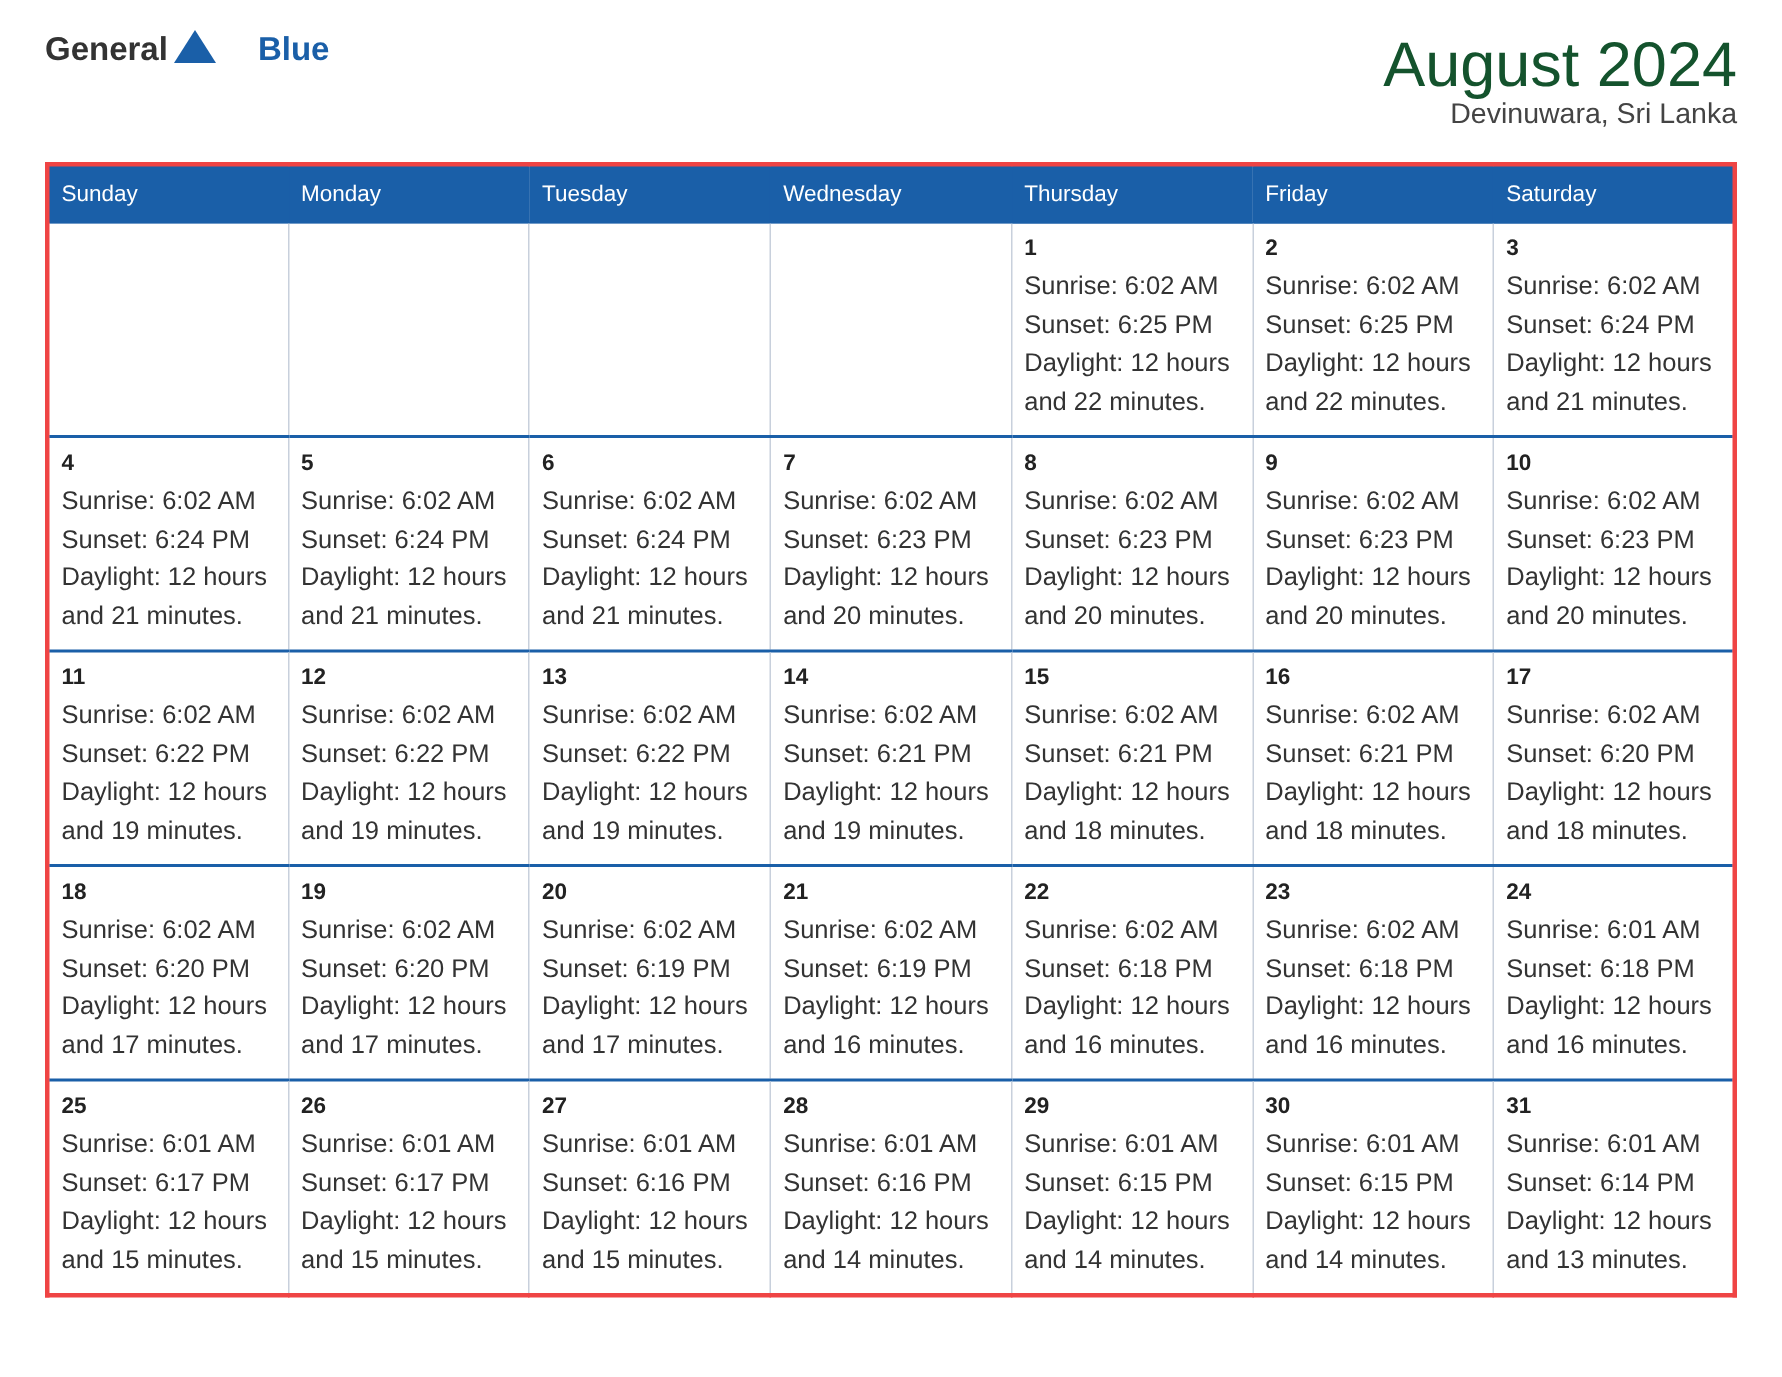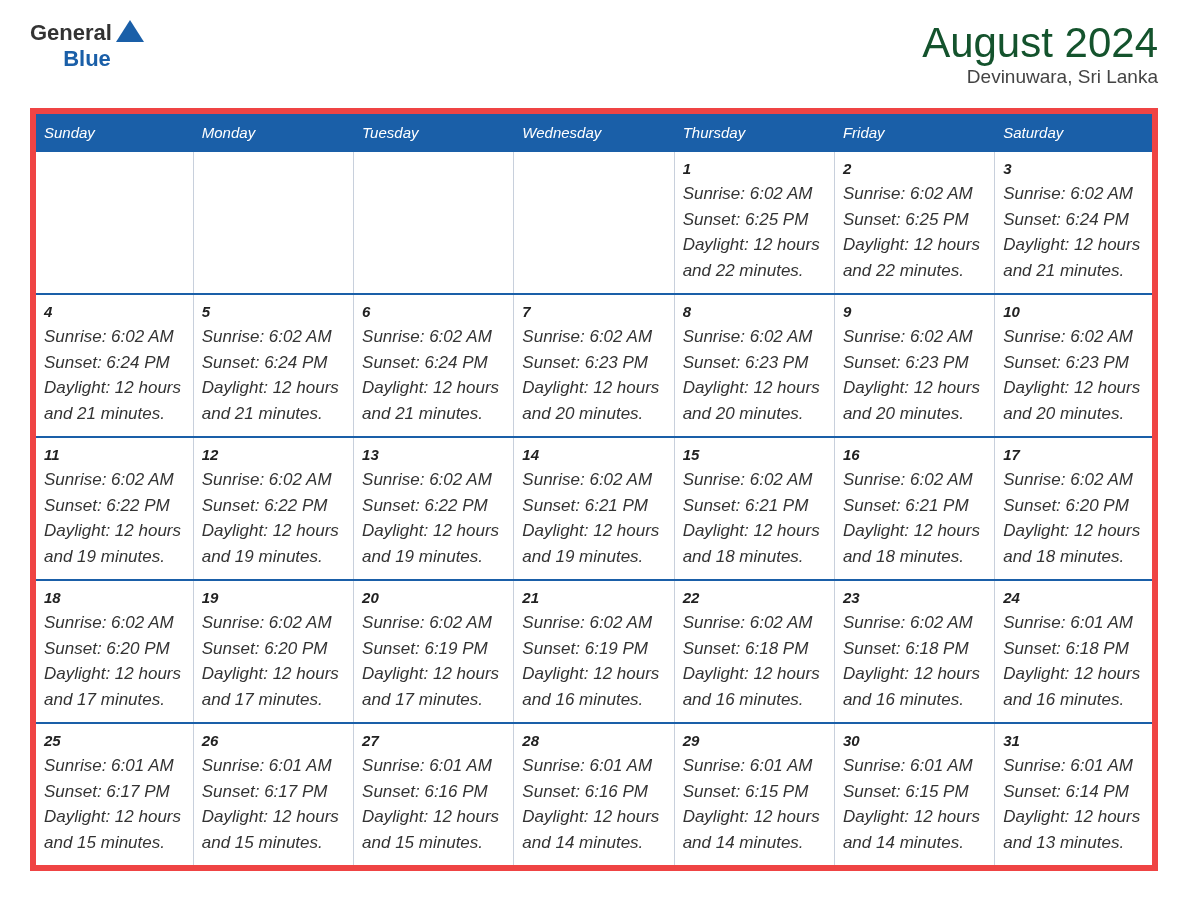--- a/index.html
+++ b/index.html
@@ -30,21 +30,22 @@
       width: 0;
       height: 0;
       border-left: 14px solid transparent;
       border-right: 14px solid transparent;
       border-bottom: 22px solid #1a5fa8;
       margin-left: 2px;
       margin-top: -4px;
     }
     .logo-container {
       display: flex;
-      flex-direction: column;
+      flex-direction: row;
+      gap: 28px;
     }
     .logo-row {
       display: flex;
       align-items: center;
     }
     .title-block {
       text-align: right;
     }
     .month-title {
       font-size: 42px;
@@ -53,22 +54,21 @@
       line-height: 1.1;
     }
     .location-title {
       font-size: 19px;
       color: #444;
       font-weight: 300;
     }
     .calendar {
       width: 100%;
       border-collapse: collapse;
-      border: 6px solid #ef4444;
-      font-style: italic;
+      border: 3px solid #ef4444;
     }
     .calendar th {
       background-color: #1a5fa8;
       color: #fff;
       padding: 10px 8px;
       text-align: left;
       font-size: 15px;
       font-weight: normal;
       border: 1px solid #1a5fa8;
     }

